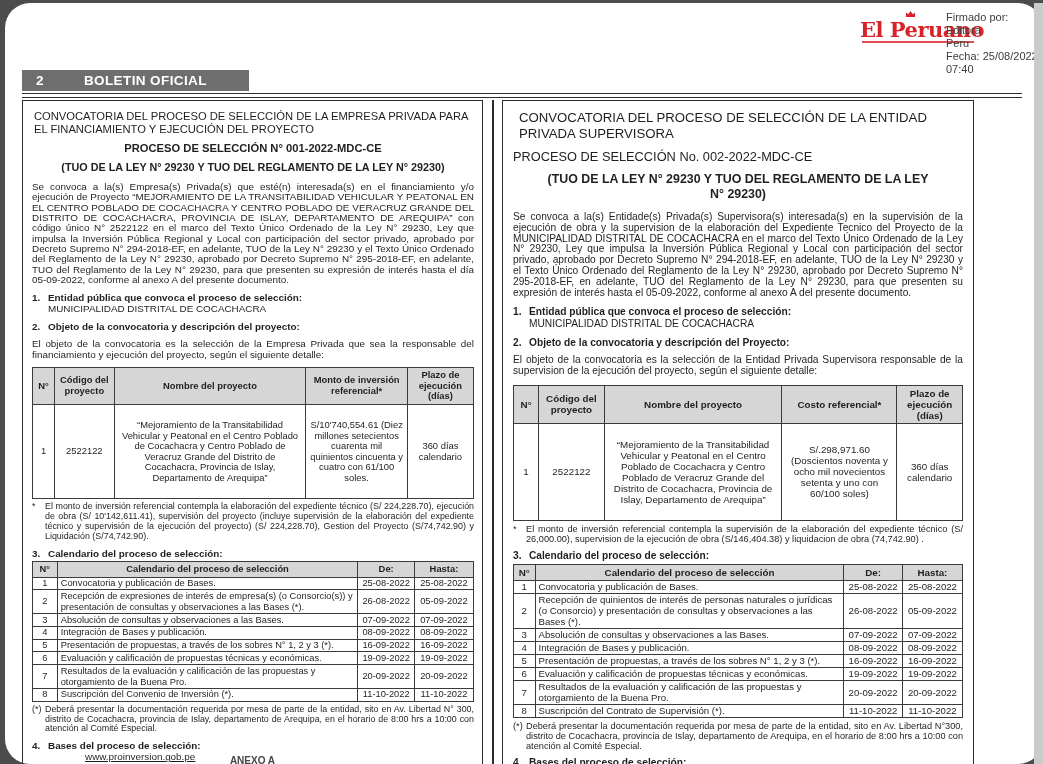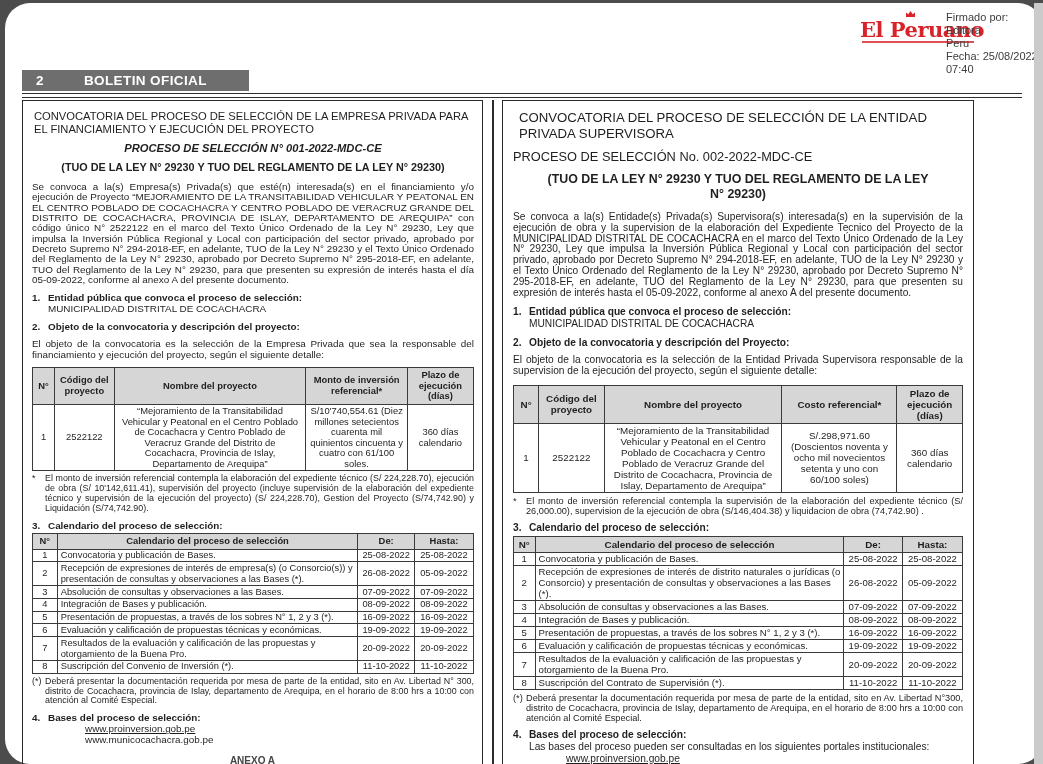--- a/index.html
+++ b/index.html
@@ -29,42 +29,42 @@
 
   
   .boxL{position:absolute;left:17px;top:97px;width:442px;height:680px;
         border:1.5px solid #2b2b2b;padding:9px 8px 0 9px;}
   .vdiv{position:absolute;left:487px;top:97px;width:1.5px;height:667px;background:#2b2b2b;}
   .boxR{position:absolute;left:497px;top:97px;width:450px;height:680px;
         border:1.5px solid #2b2b2b;padding:9px 10px 0 10px;}
 
   .t1{font-weight:normal;text-align:left;}
   .boxL .t1{font-size:11.2px;line-height:13px;margin:0 2px 6px;}
-  .boxL .t2{font-weight:bold;text-align:center;font-size:11.2px;margin-bottom:7px;font-style:italic;}
+  .boxL .t2{font-weight:bold;text-align:center;font-size:11.2px;margin-bottom:7px;}
   .boxL .t3{font-weight:bold;text-align:center;font-size:10.8px;margin-bottom:9px;}
   .boxR .t1{font-size:13.2px;line-height:16px;margin:0 6px 7px;}
   .boxR .t2{font-weight:normal;text-align:left;font-size:12.8px;margin-bottom:8px;}
   .boxR .t3{font-weight:bold;text-align:center;font-size:12.4px;line-height:15px;margin:0 30px 10px;}
 
   .boxL .intro{font-size:9.9px;line-height:10.35px;text-align:justify;margin:0 0 7px;}
   .boxR .intro{font-size:10.2px;line-height:10.8px;text-align:justify;margin:0 0 8px;}
 
   .sec{display:flex;margin-bottom:7px;}
   .boxL .sec{font-size:9.9px;line-height:11px;}
   .boxR .sec{font-size:10.2px;line-height:11.6px;}
   .sec .num{flex:none;width:16px;font-weight:bold;}
   .sec .body{flex:1;text-align:justify;}
   .sec .head{font-weight:bold;}
 
   table{border-collapse:collapse;width:100%;table-layout:fixed;margin-bottom:3px;}
   th,td{border:1px solid #3a3a3a;vertical-align:middle;word-wrap:break-word;}
   th{background:#d6d6d6;font-weight:bold;text-align:center;padding:2px 2px;}
   .boxL th{font-size:9.4px;line-height:10.6px;}
   .boxR th{font-size:9.8px;line-height:11px;}
-  .ptable td{text-align:center;padding:1px 3px;}
+  .ptable td{text-align:center;padding:15px 3px;}
   .boxL .ptable td{font-size:9.4px;line-height:10.6px;}
   .boxR .ptable td{font-size:9.8px;line-height:11px;}
   .ctable td{padding:.5px 3px;}
   .boxL .ctable td{font-size:9.3px;line-height:10.8px;}
   .boxR .ctable td{font-size:9.6px;line-height:11px;}
   .ctable td:nth-child(1),.ctable td:nth-child(3),.ctable td:nth-child(4){text-align:center;}
 
   .fn{display:flex;text-align:justify;margin:2px 0 6px;}
   .boxL .fn{font-size:8.9px;line-height:9.9px;}
   .boxR .fn{font-size:9.2px;line-height:10.2px;}
@@ -327,21 +327,21 @@
         </thead>
       <tbody>
           <tr>
             <td>1</td>
             <td>Convocatoria y publicación de Bases.</td>
             <td>25-08-2022</td>
             <td>25-08-2022</td>
           </tr>
           <tr>
             <td>2</td>
-            <td>Recepción de expresiones de interés de  distrito naturales o jurídicas (o Consorcio) y presentación de consultas y observaciones a las Bases (*).</td>
+            <td>Recepción de quinientos de interés de  personas naturales o jurídicas (o Consorcio) y presentación de consultas y observaciones a las Bases (*).</td>
             <td>26-08-2022</td>
             <td>05-09-2022</td>
           </tr>
           <tr>
             <td>3</td>
             <td>Absolución de consultas y observaciones a las Bases.</td>
             <td>07-09-2022</td>
             <td>07-09-2022</td>
           </tr>
           <tr>

